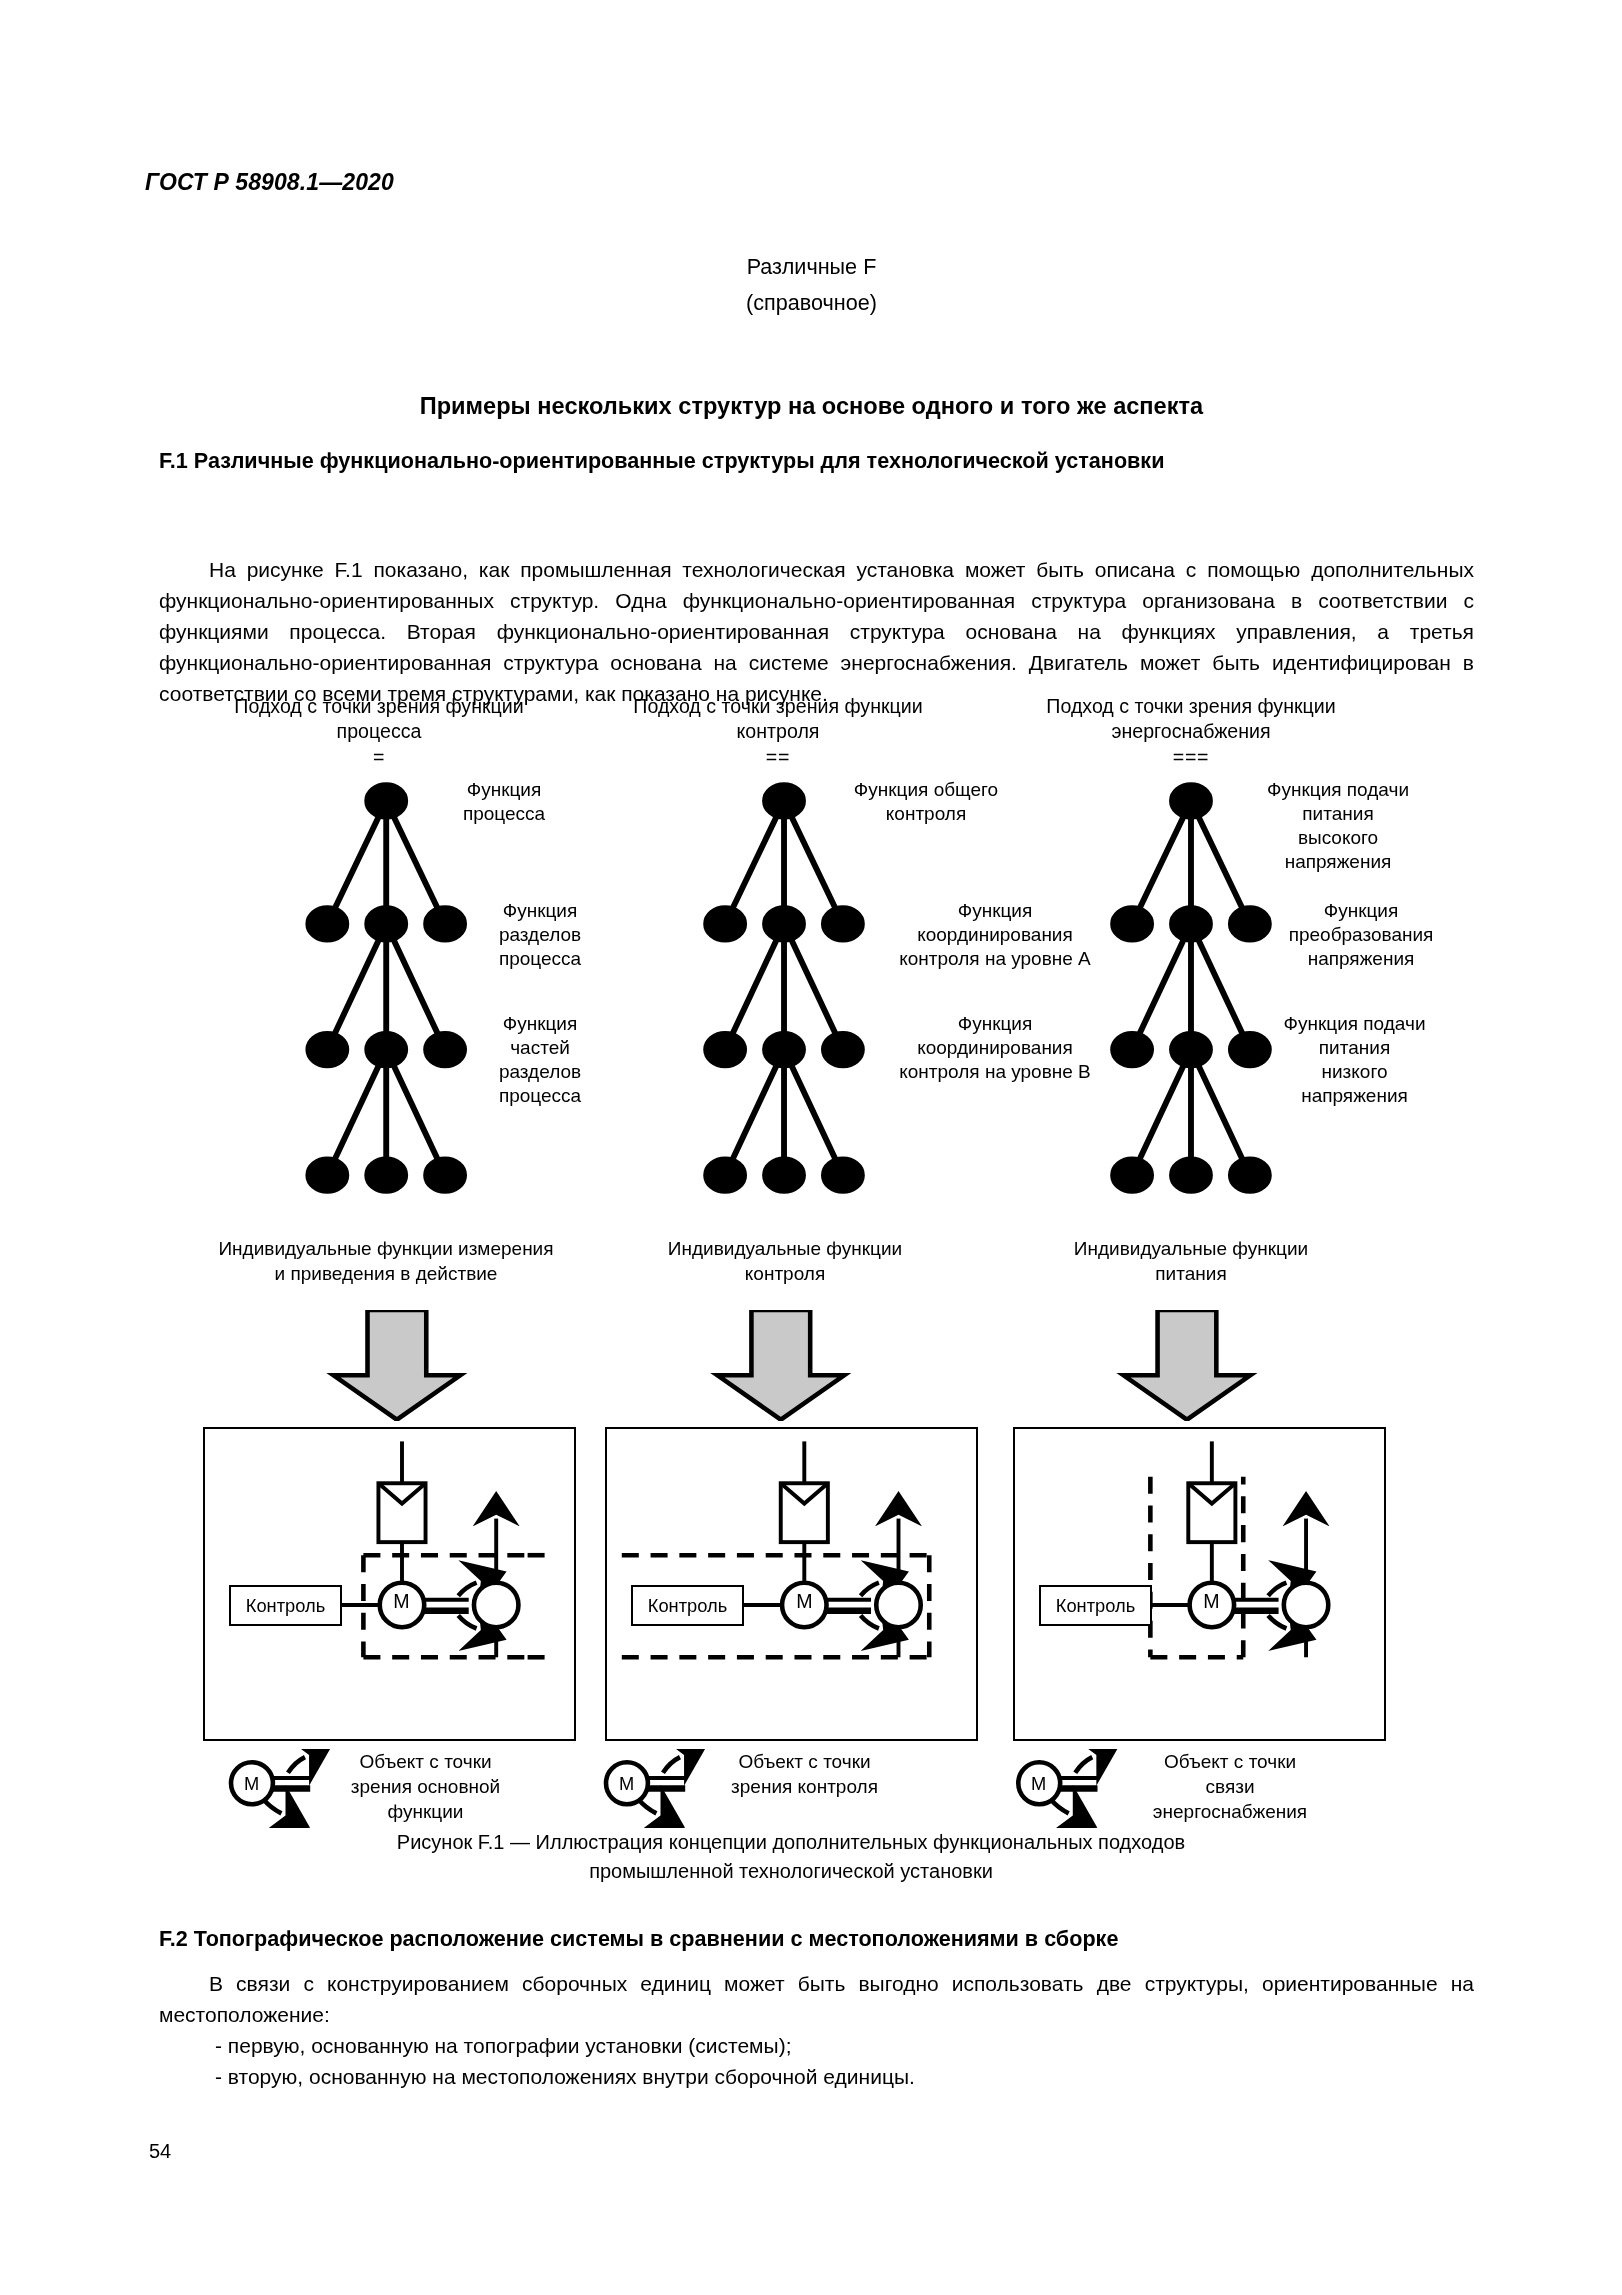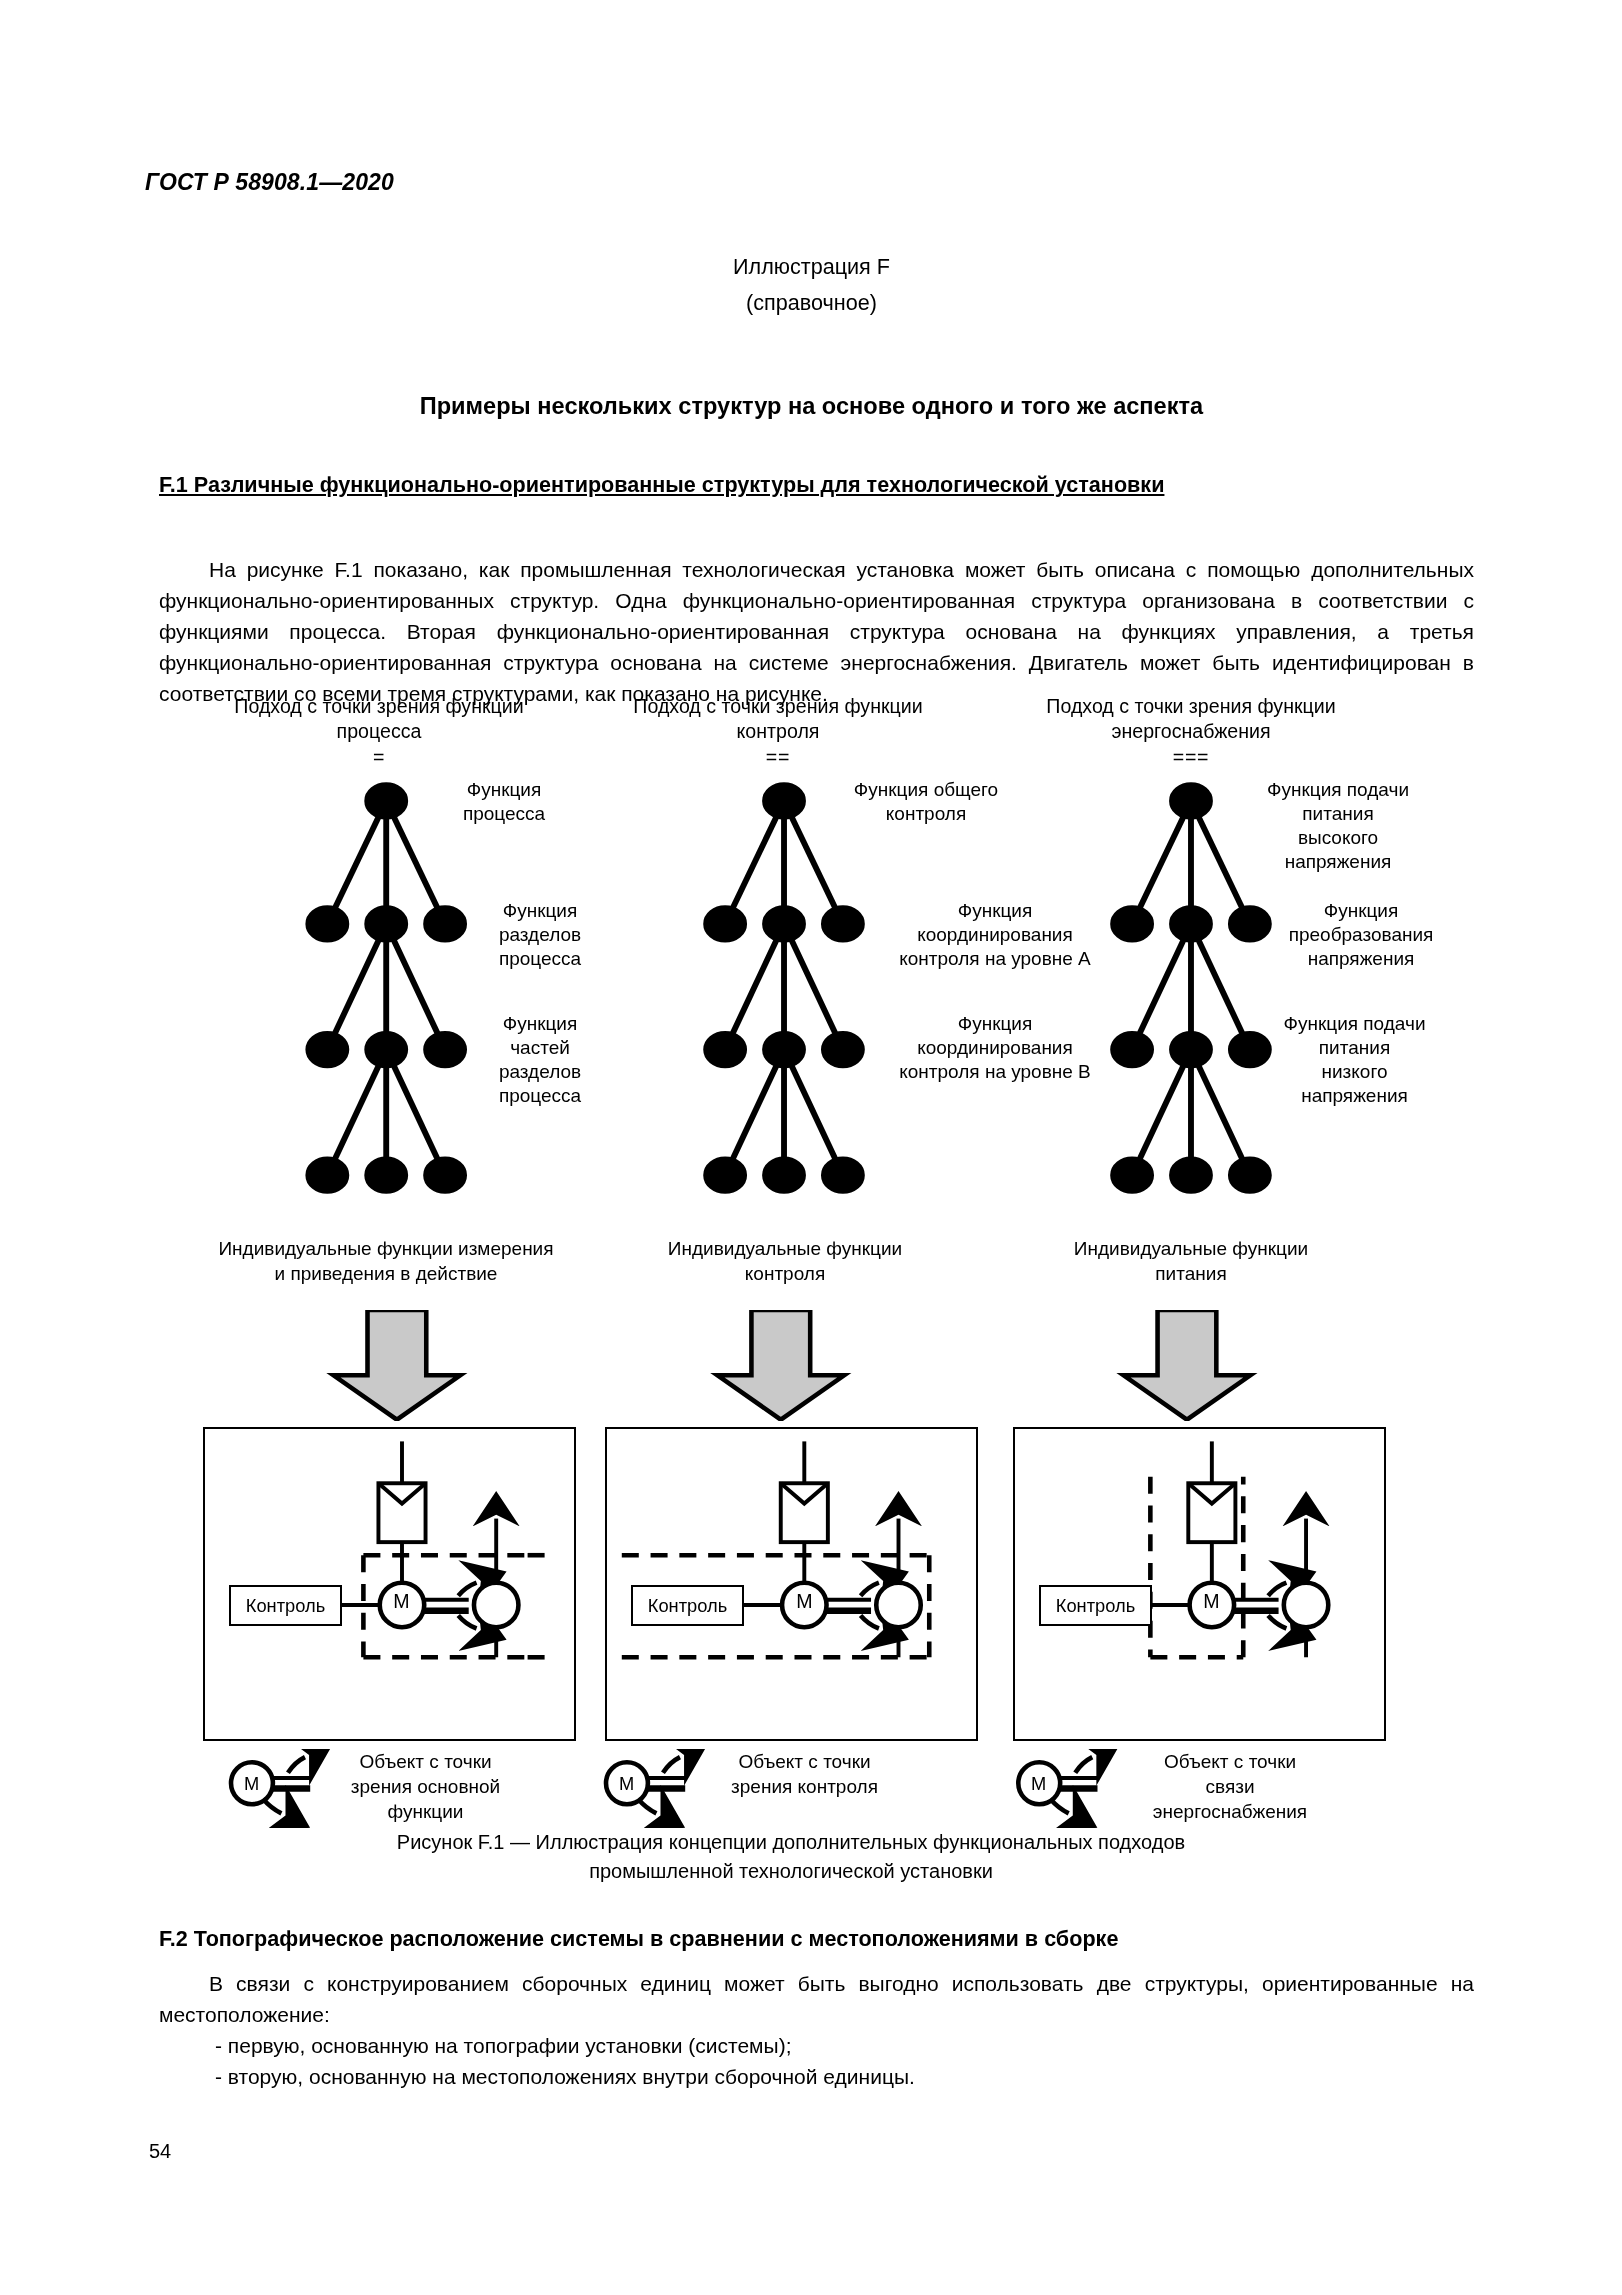--- a/index.html
+++ b/index.html
@@ -68,27 +68,27 @@
   .pageno{position:absolute;left:149px;top:2140px;font-size:20px;}
 </style>
 </head>
 <body>
 
 <div class="page">
 
   <div class="runhead">ГОСТ Р 58908.1—2020</div>
 
   <div class="annex">
-    <div>Иллюстрация F</div>
+    <div>Различные F</div>
     <div>(справочное)</div>
   </div>
 
   <div class="maintitle">Примеры нескольких структур на основе одного и того же аспекта</div>
 
-  <div class="col" style="top:470px;text-decoration:underline;">
+  <div class="col" style="top:446px;">
     <div class="h3">F.1 Различные функционально-ориентированные структуры для технологической установки</div>
   </div>
   <div class="col" style="top:514px;margin-top:40px;">
     <div class="para ind">На рисунке F.1 показано, как промышленная технологическая установка может быть описана с помощью дополнительных функционально-ориентированных структур. Одна функционально-ориентированная структура организована в соответствии с функциями процесса. Вторая функционально-ориентированная структура основана на функциях управления, а третья функционально-ориентированная структура основана на системе энергоснабжения. Двигатель может быть идентифицирован в соответствии со всеми тремя структурами, как показано на рисунке.</div>
   </div>
 
   <div class="figure">
 
     <div class="coltitle" style="left:196px;top:686px;width:366px;">
       <div>Подход с точки зрения функции</div>

